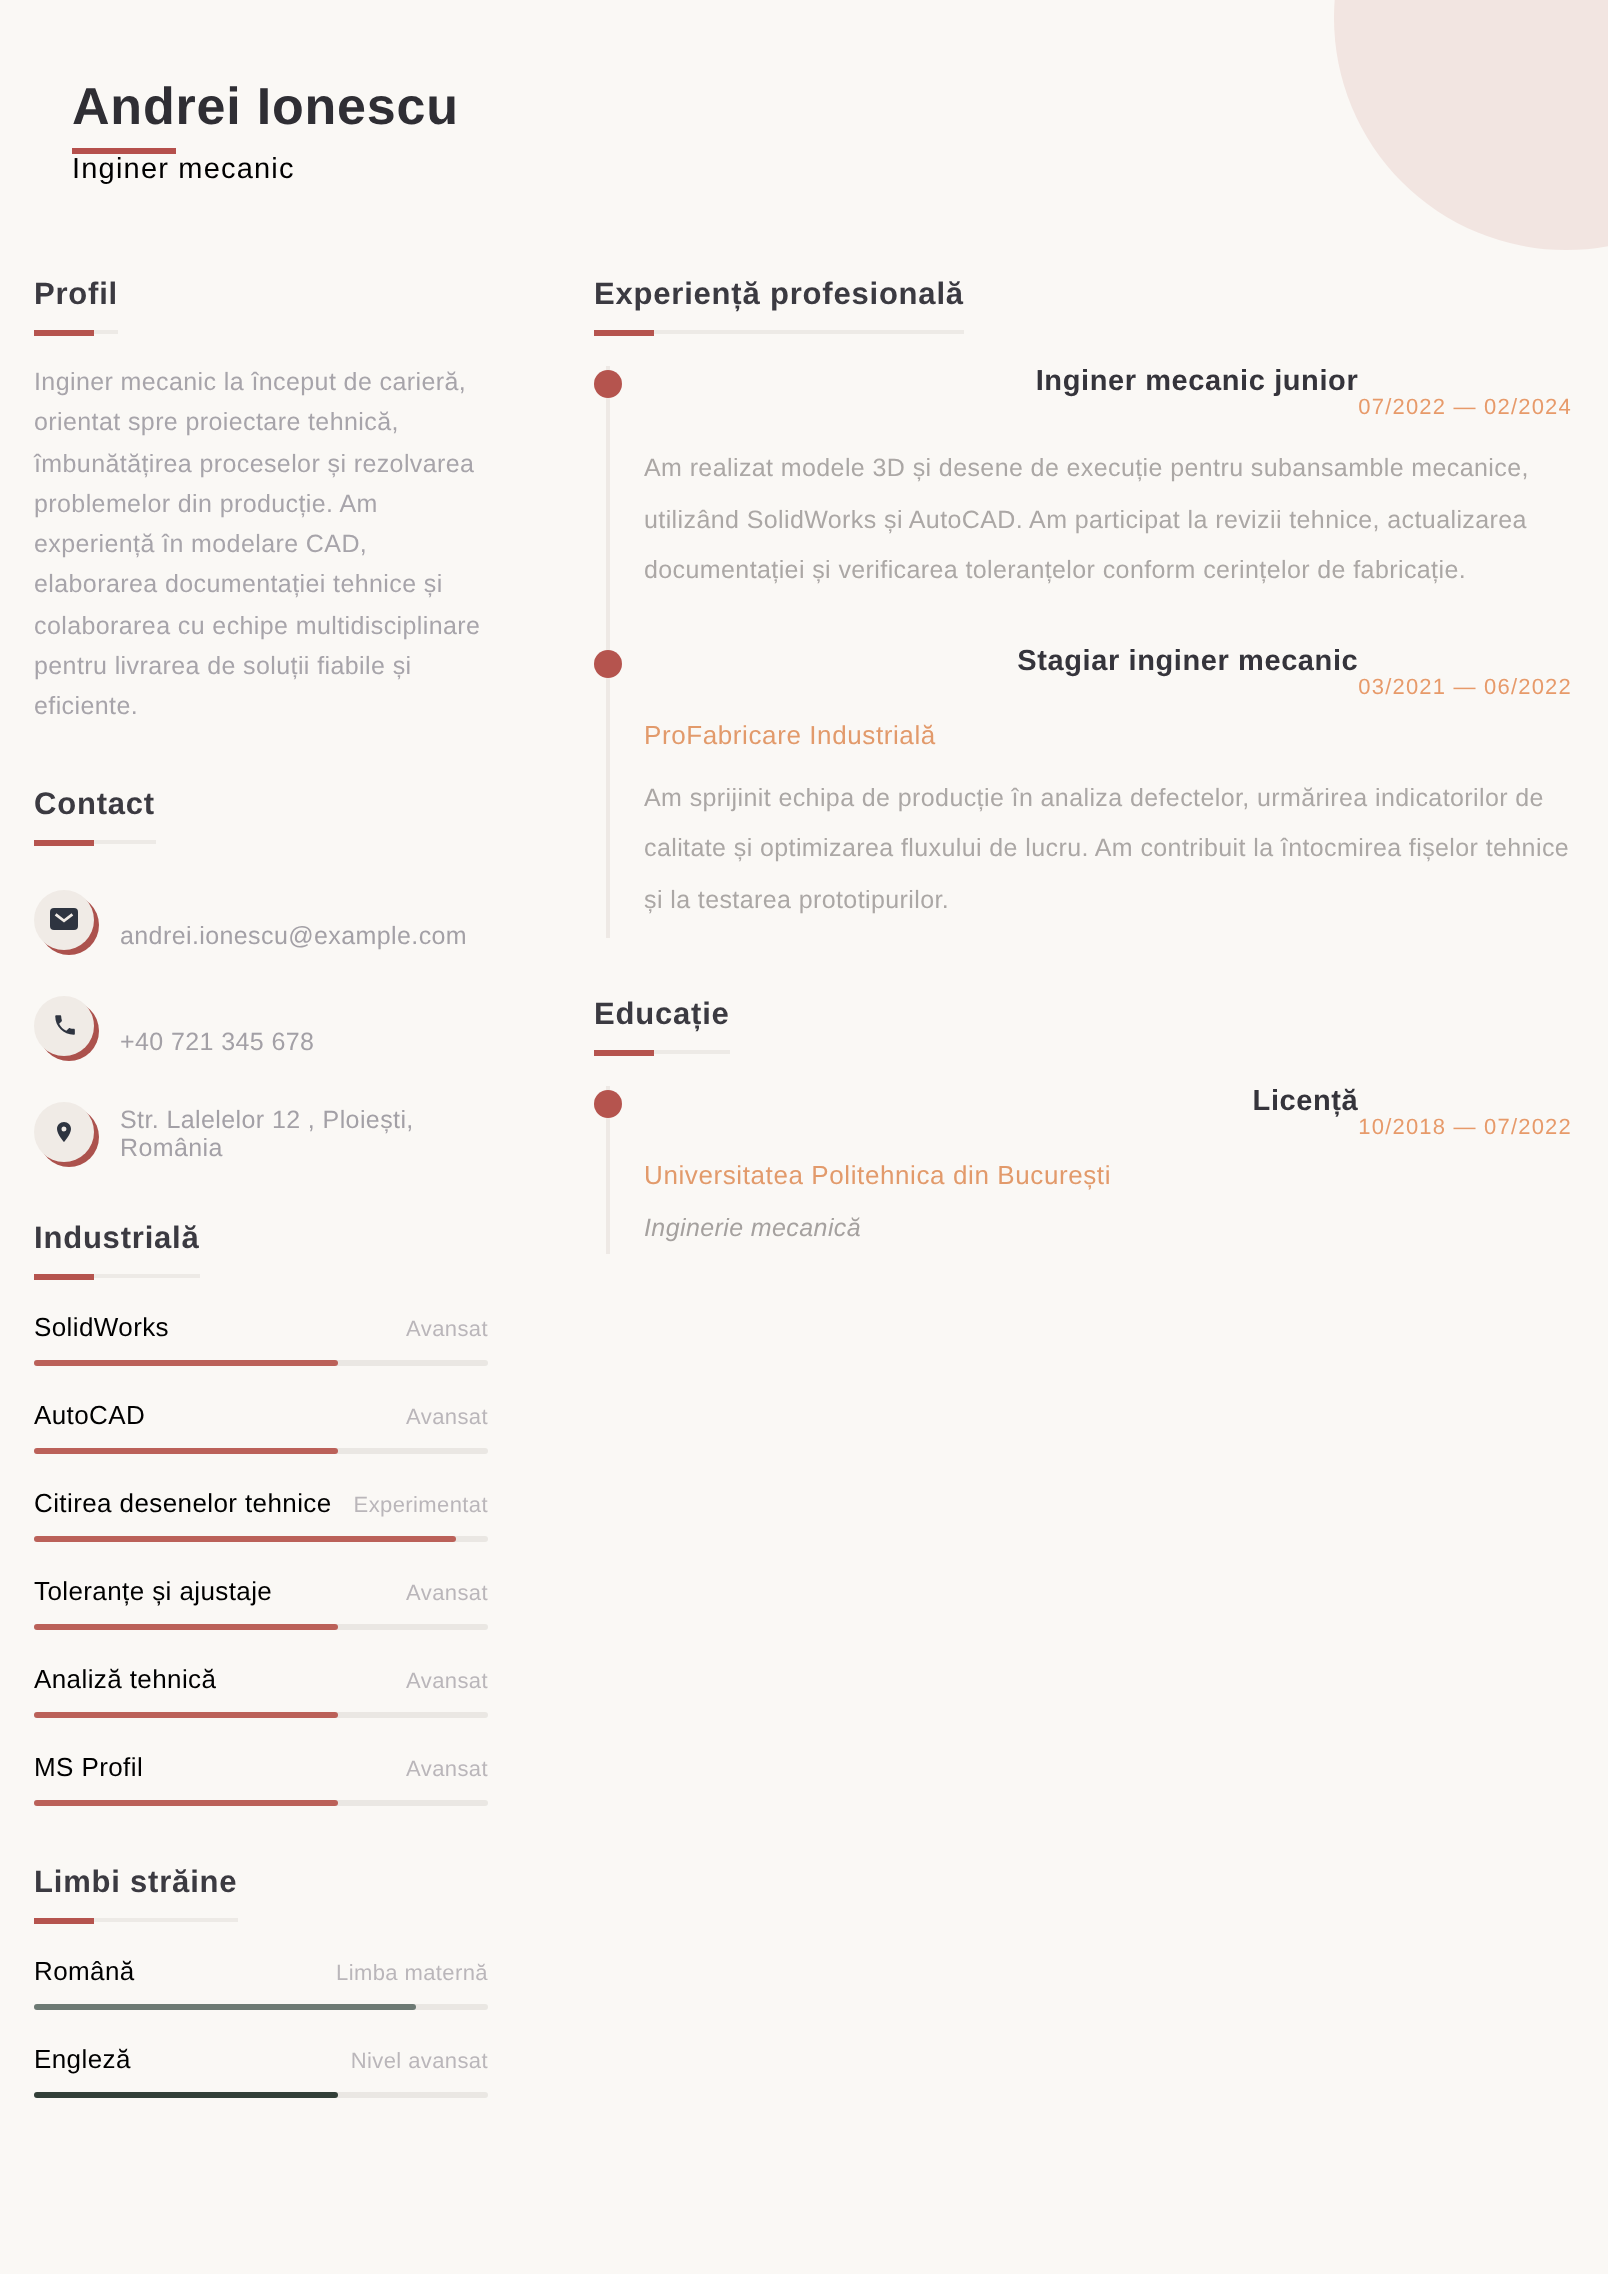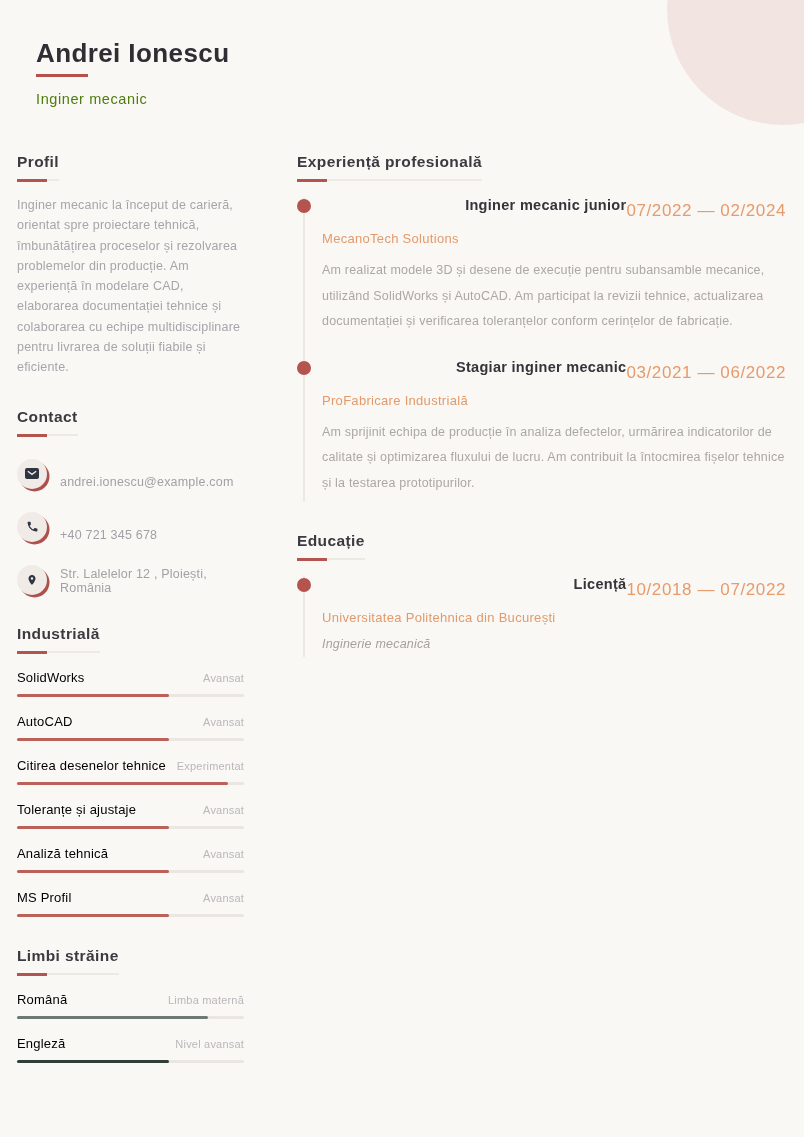--- a/index.html
+++ b/index.html
@@ -13,21 +13,21 @@
   .decor {
     position:absolute; width:232px; height:232px; border-radius:50%;
     background:#f2e5e1; left:667px; top:-107px;
   }
   header { position:relative; padding:38px 20px 0 36px; }
   h1 {
     font-size:26px; font-weight:700; color:#2f2e34; letter-spacing:.4px;
   }
   .name-underline { width:52px; height:3px; background:#b5504c; margin-top:5px; }
   .subtitle {
-    margin-top:14px; font-size:14.5px; color:#4d7c0f; letter-spacing:.6px;
+    font-size:14.5px; color:#000000; letter-spacing:.6px;
   }
   .columns { display:flex; margin-top:46px; padding:0 18px 0 17px; position:relative; }
   .left  { width:227px; margin-right:53px; flex:none; }
   .right { flex:1; min-width:0; }
 
   h2 {
     display:inline-block; position:relative;
     font-size:15.5px; font-weight:600; color:#3b3a41; letter-spacing:.4px;
     padding-bottom:10px; margin:0;
   }
@@ -63,21 +63,21 @@
 
   .entries { border-left:2px solid #eee9e5; margin-left:6px; padding-left:17px; margin-top:16px; }
   .entry { position:relative; padding-bottom:24px; }
   .entry:last-child { padding-bottom:6px; }
   .bullet {
     position:absolute; left:-25px; top:2px; width:14px; height:14px;
     border-radius:50%; background:#b5544e;
   }
   .entry-head { display:flex; justify-content:flex-end; align-items:flex-start; }
   .entry-title { font-size:14.5px; font-weight:700; color:#35343b; letter-spacing:.3px; }
-  .entry-period { font-size:17px; color:#e79a6a; letter-spacing:.6px; margin-top:4px; white-space:nowrap; }
+  .entry-period { font-size:11px; color:#e79a6a; letter-spacing:.6px; margin-top:15px; white-space:nowrap; }
   .entry-company { margin-top:10px; font-size:13px; color:#e29a6b; letter-spacing:.3px; }
   .entry-desc { margin-top:12px; font-size:12.5px; line-height:25.5px; color:#aba7a5; letter-spacing:.2px; }
   .entry-field { margin-top:12px; font-size:12.5px; font-style:italic; color:#a5a19f; letter-spacing:.2px; }
 </style>
 </head>
 <body>
 
 <div class="page">
   <div class="decor"></div>
 
@@ -216,21 +216,20 @@
 
       <section>
         <h2>Experiență profesională</h2>
         <div class="entries">
           <div class="entry">
             <span class="bullet"></span>
             <div class="entry-head">
               <div class="entry-title">Inginer mecanic junior</div>
               <div class="entry-period">07/2022 — 02/2024</div>
             </div>
-            <div class="entry-company">MecanoTech Solutions</div>
             <p class="entry-desc">Am realizat modele 3D și desene de execuție pentru subansamble mecanice, utilizând SolidWorks și AutoCAD. Am participat la revizii tehnice, actualizarea documentației și verificarea toleranțelor conform cerințelor de fabricație.</p>
           </div>
           <div class="entry">
             <span class="bullet"></span>
             <div class="entry-head">
               <div class="entry-title">Stagiar inginer mecanic</div>
               <div class="entry-period">03/2021 — 06/2022</div>
             </div>
             <div class="entry-company">ProFabricare Industrială</div>
             <p class="entry-desc">Am sprijinit echipa de producție în analiza defectelor, urmărirea indicatorilor de calitate și optimizarea fluxului de lucru. Am contribuit la întocmirea fișelor tehnice și la testarea prototipurilor.</p>

